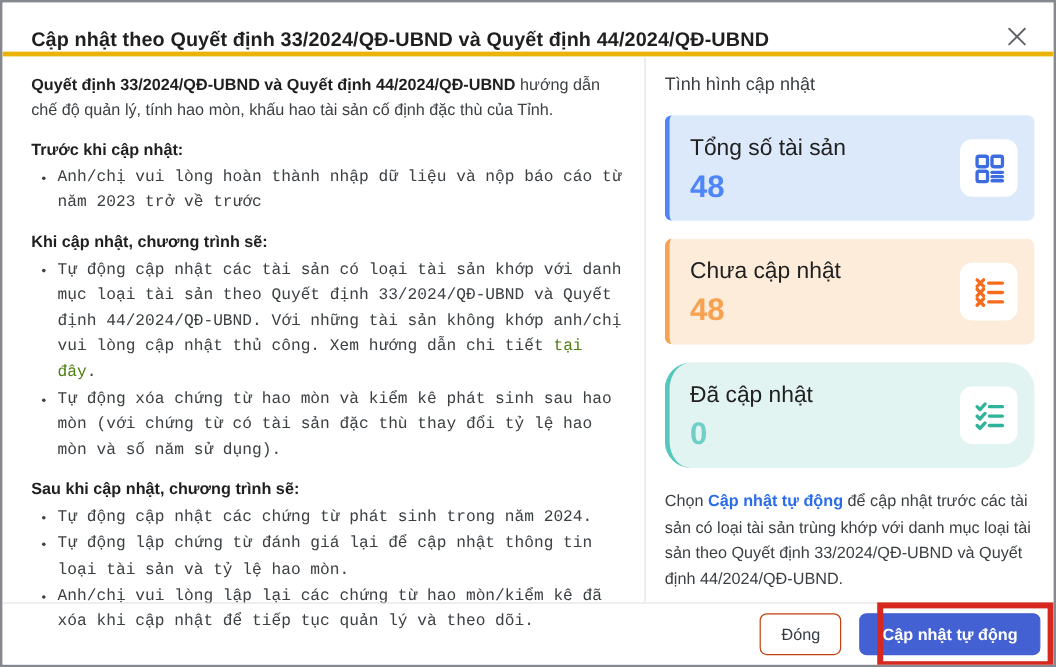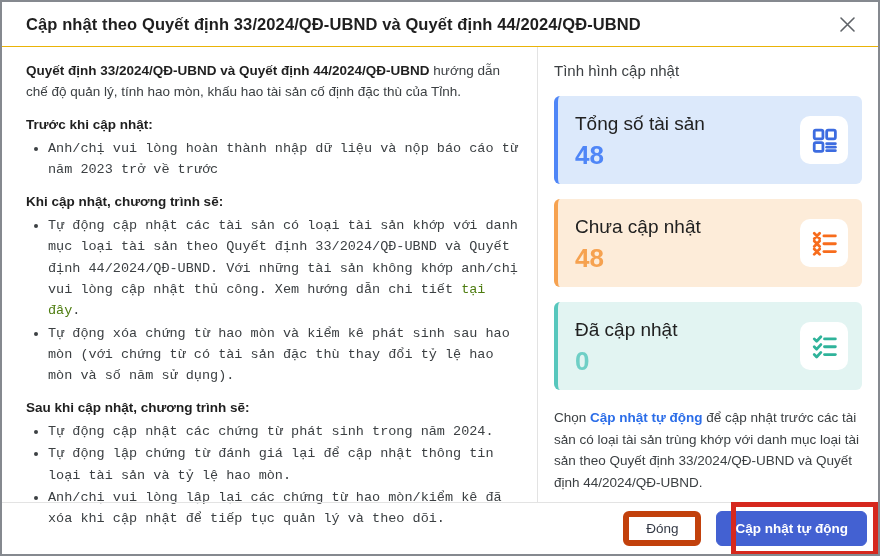--- a/index.html
+++ b/index.html
@@ -11,23 +11,23 @@
     width:880px; height:556px;
     background:#fff;
     border:2px solid #85898f;
     overflow:hidden;
     display:flex; flex-direction:column;
   }
 
   
   .dlg-header {
     height:45px; flex:0 0 45px;
-    display:flex; align-items:center;
+    display:flex; align-items:flex-end;
     padding:0 18px 0 24px;
-    border-bottom:1px solid #eab308;
+    border-bottom:4px solid #eab308;
   }
   .dlg-title { font-size:16.5px; font-weight:bold; color:#1f1f1f; letter-spacing:.1px; }
   .close-btn {
     margin-left:auto; width:26px; height:26px;
     display:flex; align-items:center; justify-content:center;
     background:none; border:none; cursor:pointer; color:#5f6368;
   }
 
   
   .dlg-body { flex:1 1 auto; display:flex; min-height:0; }
@@ -73,21 +73,21 @@
     flex:0 0 52px; height:52px;
     border-top:1px solid #e3e3e3;
     display:flex; align-items:center; justify-content:flex-end;
     gap:15px; padding-right:11px;
   }
   .btn {
     height:35px; border-radius:6px; font-size:13.5px; cursor:pointer;
     font-family:inherit;
   }
   .btn-secondary {
-    background:#fff; border:6px solid #c2410c; color:#343a46;
+    background:#fff; border:1px solid #c2410c; color:#343a46;
     padding:0 17px;
   }
   .btn-primary {
     background:#4361d2; border:1px solid #4361d2; color:#fff;
     font-weight:bold; padding:0 18px;
   }
 
   
   .annotation-box {
     position:absolute; left:729px; top:500px; width:147px; height:54px;
@@ -164,21 +164,21 @@
             <path d="M3.5 3.5 L8 8 M8 3.5 L3.5 8"></path>
             <line x1="11.5" y1="5.7" x2="21" y2="5.7"></line>
             <path d="M3.5 10 L8 14.5 M8 10 L3.5 14.5"></path>
             <line x1="11.5" y1="12.2" x2="21" y2="12.2"></line>
             <path d="M3.5 16.5 L8 21 M8 16.5 L3.5 21"></path>
             <line x1="11.5" y1="18.7" x2="21" y2="18.7"></line>
           </svg>
         </div>
       </div>
 
-      <div class="stat-card" style="background: rgb(226, 244, 242); border-left-color: rgb(87, 199, 189);">
+      <div class="stat-card" style="background: rgb(226, 244, 242); border-left-color: rgb(87, 199, 189); border-radius: 22px;">
         <div class="card-texts">
           <span class="card-label">Đã cập nhật</span>
           <span class="card-value" style="color: rgb(111, 207, 198);">0</span>
         </div>
         <div class="icon-box">
           <svg width="29" height="29" viewBox="0 0 24 24" fill="none" stroke="#2fb39a" stroke-width="2.3" stroke-linecap="round" stroke-linejoin="round">
             <path d="M3.5 5.7 L5.5 7.7 L9 3.9"></path>
             <line x1="12" y1="5.7" x2="21" y2="5.7"></line>
             <path d="M3.5 12.2 L5.5 14.2 L9 10.4"></path>
             <line x1="12" y1="12.2" x2="21" y2="12.2"></line>

